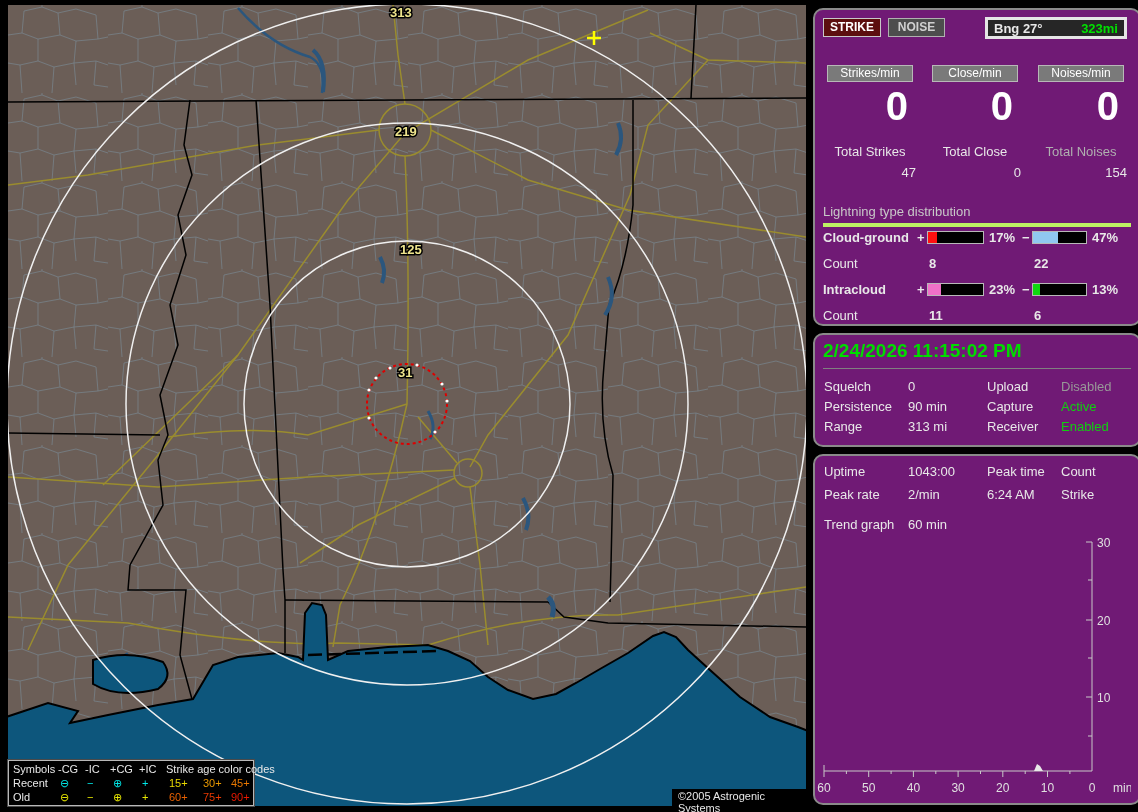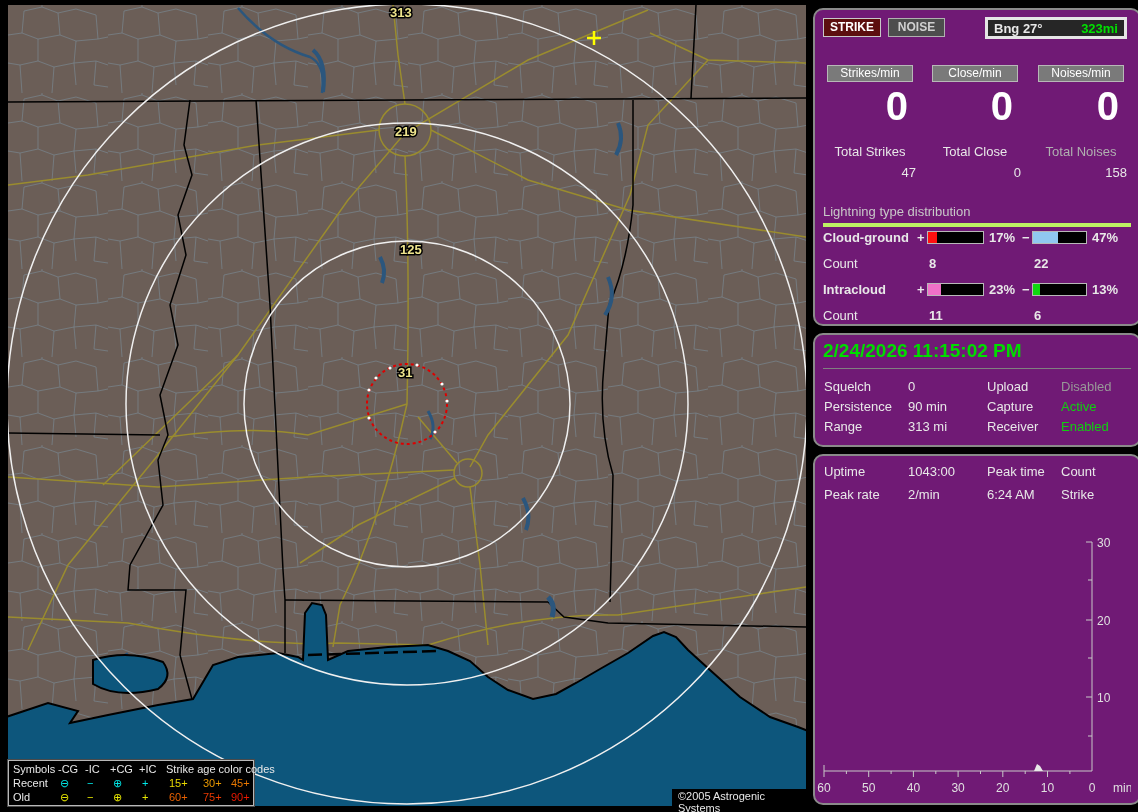--- a/index.html
+++ b/index.html
@@ -224,21 +224,21 @@
     <div class="cnt-col" style="left:110px;">
       <span class="mini-btn">Close/min</span>
       <div class="rate">0</div>
       <div class="tlabel">Total Close</div>
       <div class="tvalue">0</div>
     </div>
     <div class="cnt-col" style="left:216px;">
       <span class="mini-btn">Noises/min</span>
       <div class="rate dim">0</div>
       <div class="tlabel dim">Total Noises</div>
-      <div class="tvalue">158</div>
+      <div class="tvalue">154</div>
     </div>
 
     <div id="dist-header">Lightning type distribution</div>
 
     <div class="dist-row" style="top:220px;">
       <span class="dlabel">Cloud-ground</span>
       <span class="sign1">+</span>
       <span class="bar1">
           <span class="fill" style="display: block; width: 17%; background: rgb(255, 16, 16);"></span>
         </span>
@@ -303,20 +303,24 @@
       <span class="st-c2">1043:00</span>
       <span class="st-c3">Peak time</span>
       <span class="st-c4">Count</span>
     </div>
     <div class="st-row" style="top:31px;">
       <span class="st-c1">Peak rate</span>
       <span class="st-c2">2/min</span>
       <span class="st-c3">6:24 AM</span>
       <span class="st-c4">Strike</span>
     </div>
+    <div class="st-row" style="top:61px;">
+      <span class="st-c1">Trend graph</span>
+      <span class="st-c2">60 min</span>
+    </div>
 
     <svg id="trend-svg" width="316" height="268" viewBox="0 0 316 268">
       <g stroke="#c8c8c8" stroke-width="1" fill="none">
         <path d="M277,8 L277,237 M9,237 L277,237"></path>
         <path d="M271,8 L277,8 M273,46 L277,46 M271,86 L277,86 M273,124 L277,124 M271,163 L277,163 M273,202 L277,202"></path>
         <path d="M9,231 L9,243 M53.7,237 L53.7,243 M98.4,237 L98.4,243 M143.1,237 L143.1,243 M187.8,237 L187.8,243 M232.5,237 L232.5,243"></path>
         <path d="M31.4,237 L31.4,240 M76.1,237 L76.1,240 M120.8,237 L120.8,240 M165.5,237 L165.5,240 M210.2,237 L210.2,240 M254.9,237 L254.9,240"></path>
       </g>
       <path d="M219,237 L222,230 L225,232 L228,237 Z" fill="#e8e8e8"></path>
       <g>

